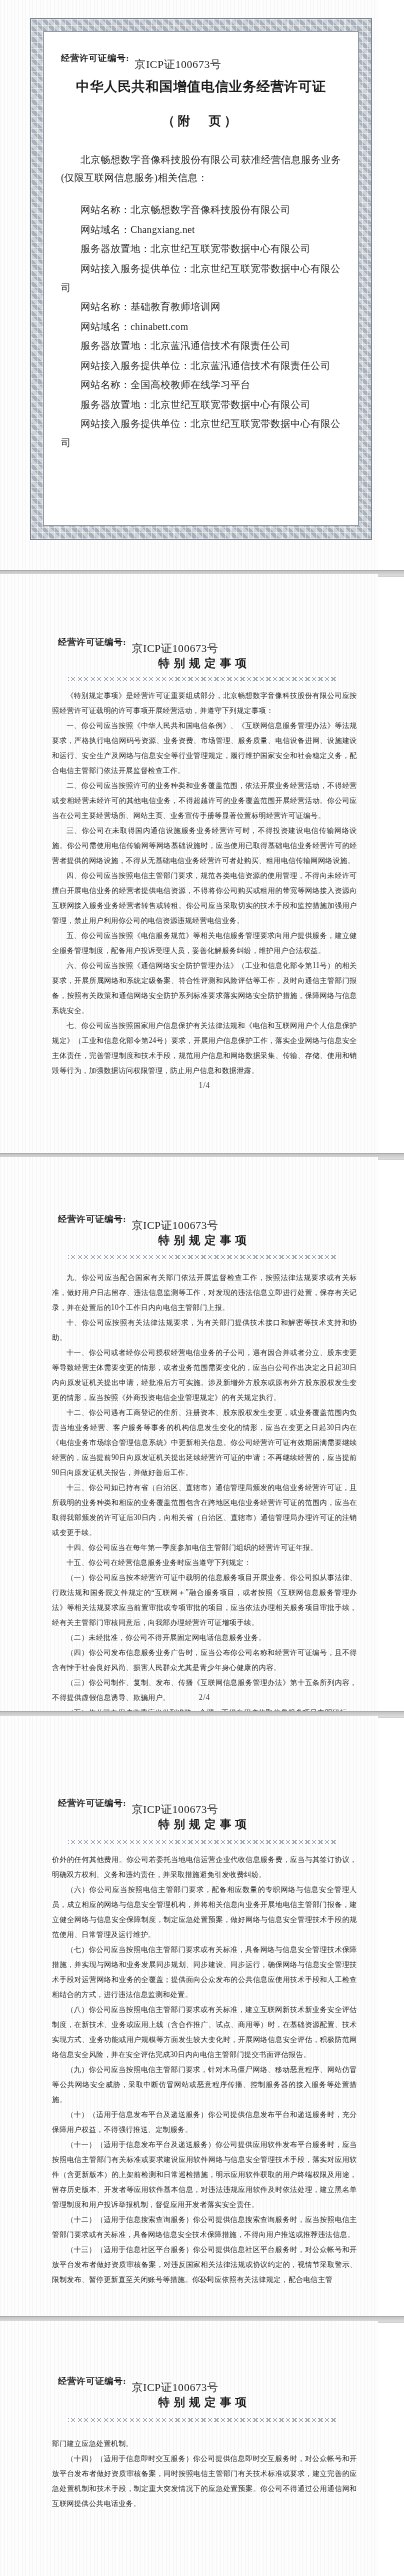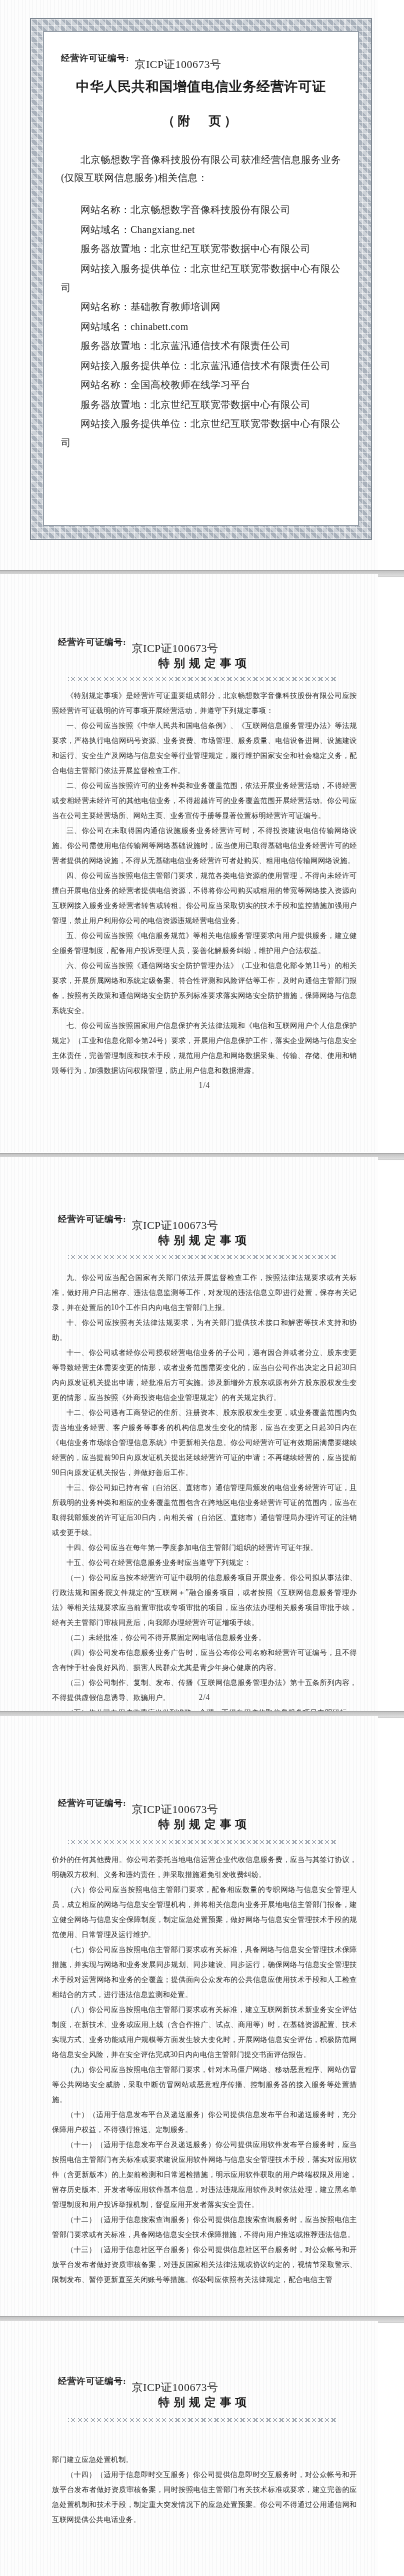--- a/index.html
+++ b/index.html
@@ -177,19 +177,19 @@
 
 <div class="separator" style="top:2316px;"></div>
 
 <div class="page" style="top:2321px;height:552px;">
   <div class="sp-header" style="top:55px;">
     <span class="license-label">经营许可证编号:</span>
     <span class="license-value">京ICP证100673号</span>
   </div>
   <div class="sp-title" style="top:74px;">特别规定事项</div>
   <div class="zigzag" style="top:97px;"></div>
-  <div class="sp-body" style="top:132px;">
+  <div class="sp-body" style="top:116px;">
     <p class="para cont">部门建立应急处置机制。</p>
     <span><p class="para">（十四）（适用于信息即时交互服务）你公司提供信息即时交互服务时，对公众帐号和开放平台发布者做好资质审核备案，同时按照电信主管部门有关技术标准或要求，建立完善的应急处置机制和技术手段，制定重大突发情况下的应急处置预案。你公司不得通过公用通信网和互联网提供公共电话业务。</p></span>
   </div>
 
 </div>
 
 
 </body></html>

